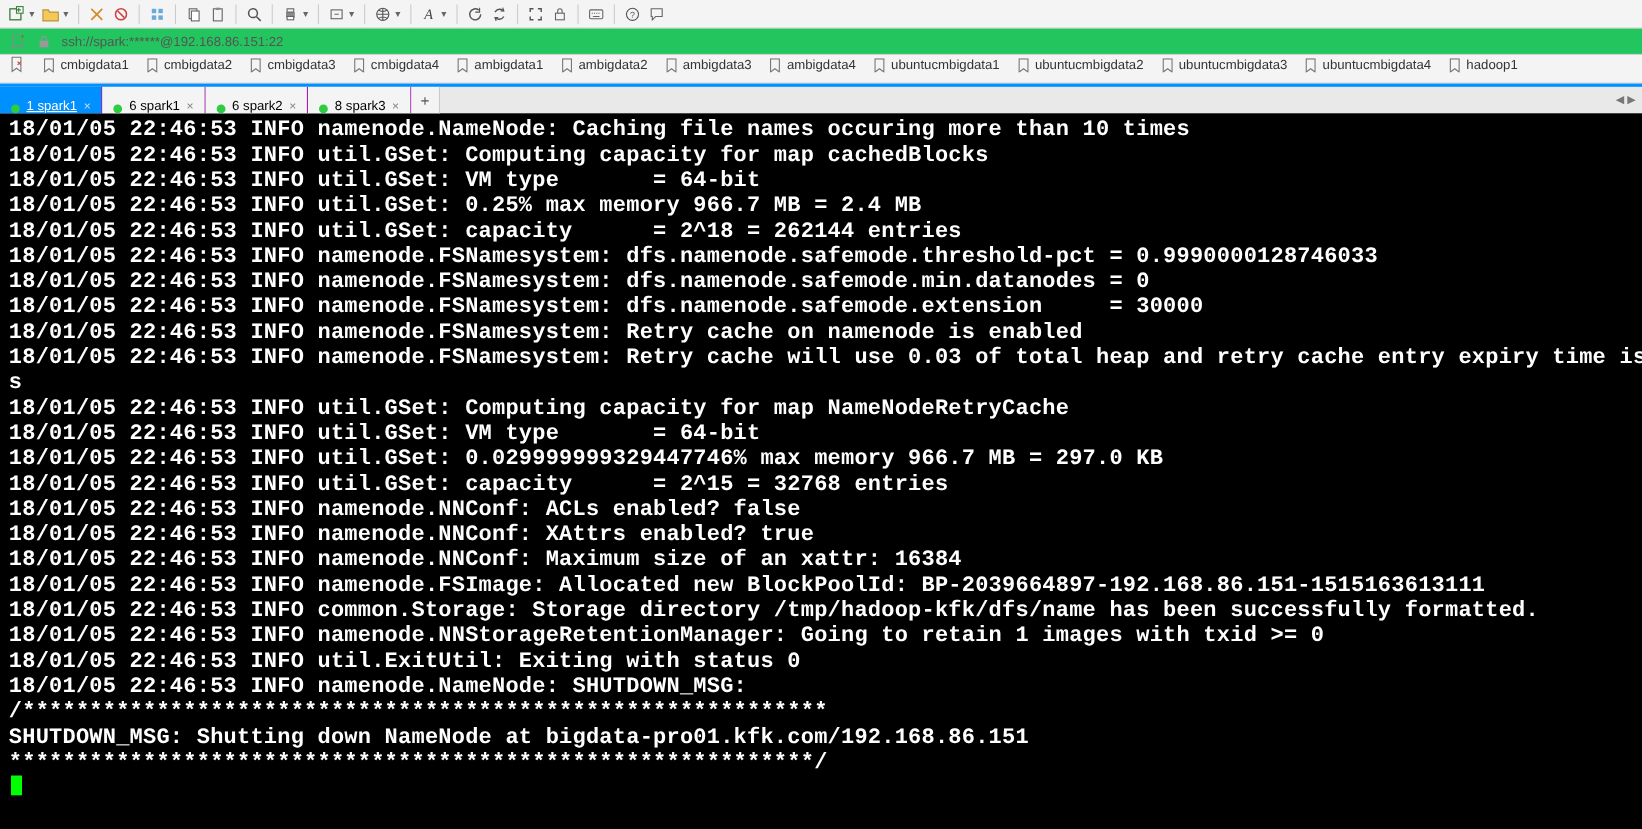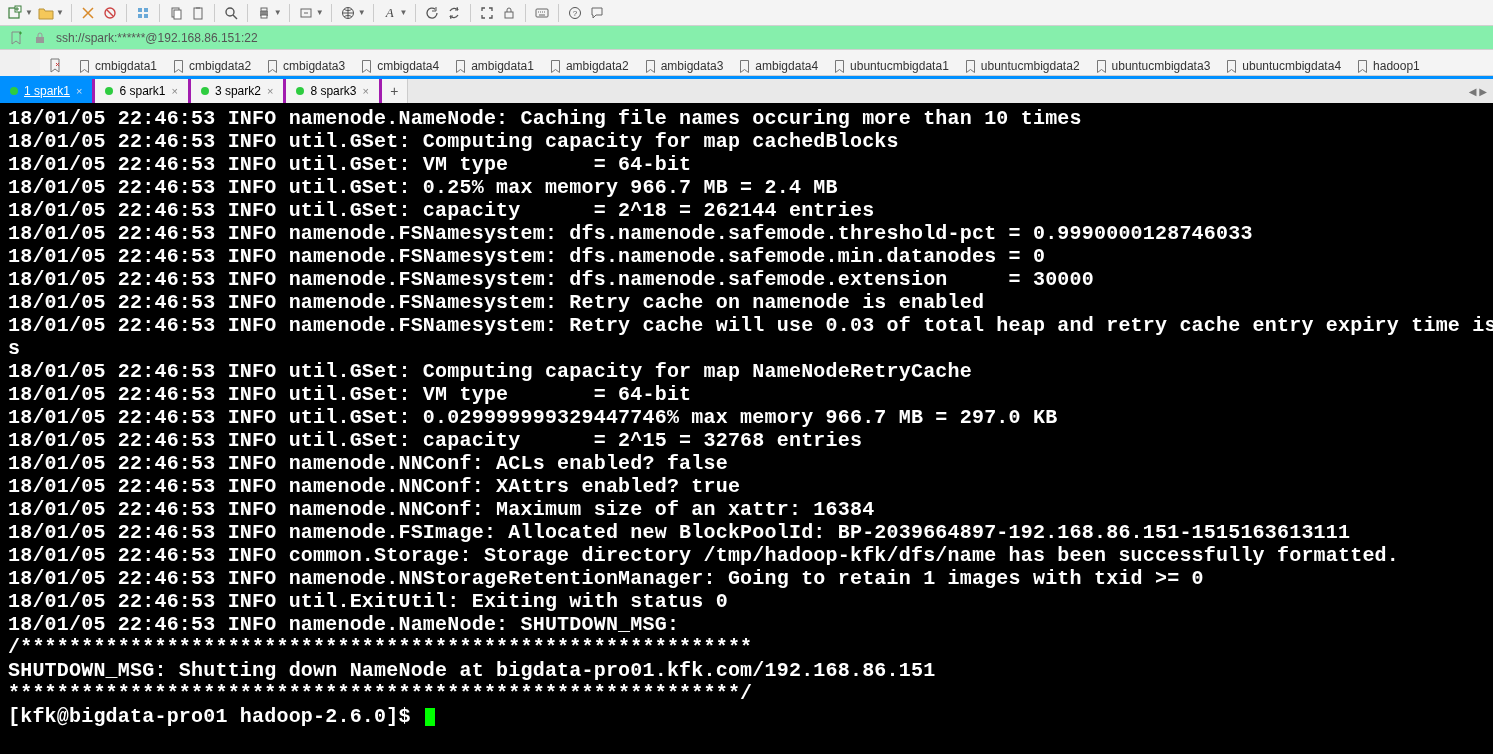--- a/index.html
+++ b/index.html
@@ -33,45 +33,44 @@
     }
     .toolbar .sep {
       width: 1px;
       height: 18px;
       background: #ccc;
       margin: 0 3px;
     }
     .toolbar .dd { font-size: 8px; color: #666; margin-left: -3px; }
     .address-bar {
       height: 24px;
-      background: #86efac;
+      background: #22c55e;
       border-bottom: 1px solid #d0d0d0;
       display: flex;
       align-items: center;
       padding: 0 8px;
       gap: 8px;
       font-size: 12px;
       color: #555;
     }
     .address-bar .ab-icon {
       width: 16px; height: 16px;
       display: flex; align-items: center; justify-content: center;
       font-size: 12px;
     }
     .bookmark-bar {
       height: 26px;
       background: #f4f4f4;
       border-bottom: 1px solid #d0d0d0;
       display: flex;
-      align-items: flex-end;
+      align-items: flex-start;
       padding: 0 6px;
       gap: 14px;
       font-size: 12px;
       color: #333;
-      margin-left: 40px;
     }
     .bookmark-bar .bm-icon {
       width: 18px; height: 18px;
       display: flex; align-items: center; justify-content: center;
       color: #555;
       cursor: pointer;
     }
     .bookmark-item {
       display: flex;
       align-items: center;
@@ -87,24 +86,24 @@
     .blue-top { height: 3px; background: #0090ff; }
     .tab-strip {
       height: 24px;
       background: #e9e9e9;
       display: flex;
       align-items: stretch;
       font-size: 12px;
     }
     .tab {
       display: flex;
-      align-items: center;
+      align-items: flex-end;
       gap: 6px;
       padding: 0 10px;
-      border-right: 3px solid #a21caf;
+      border-right: 1px solid #a21caf;
       background: #f4f4f4;
       cursor: pointer;
       min-width: 90px;
     }
     .tab.active {
       background: #0090ff;
       color: #fff;
     }
     .tab .dot {
       width: 8px; height: 8px; border-radius: 50%;
@@ -407,21 +406,21 @@
           <span class="label">1 spark1</span>
           <span class="close">×</span>
         </div>
         <div class="tab">
           <span class="dot"></span>
           <span class="label">6 spark1</span>
           <span class="close">×</span>
         </div>
         <div class="tab">
           <span class="dot"></span>
-          <span class="label">3 spark2</span>
+          <span class="label">6 spark2</span>
           <span class="close">×</span>
         </div>
         <div class="tab">
           <span class="dot"></span>
           <span class="label">8 spark3</span>
           <span class="close">×</span>
         </div>
       </div>
     <div class="tab-add">+</div>
     <div class="tab-more">◀ ▶</div>
@@ -446,13 +445,13 @@
 18/01/05 22:46:53 INFO namenode.NNConf: ACLs enabled? false
 18/01/05 22:46:53 INFO namenode.NNConf: XAttrs enabled? true
 18/01/05 22:46:53 INFO namenode.NNConf: Maximum size of an xattr: 16384
 18/01/05 22:46:53 INFO namenode.FSImage: Allocated new BlockPoolId: BP-2039664897-192.168.86.151-1515163613111
 18/01/05 22:46:53 INFO common.Storage: Storage directory /tmp/hadoop-kfk/dfs/name has been successfully formatted.
 18/01/05 22:46:53 INFO namenode.NNStorageRetentionManager: Going to retain 1 images with txid &gt;= 0
 18/01/05 22:46:53 INFO util.ExitUtil: Exiting with status 0
 18/01/05 22:46:53 INFO namenode.NameNode: SHUTDOWN_MSG:
 /************************************************************
 SHUTDOWN_MSG: Shutting down NameNode at bigdata-pro01.kfk.com/192.168.86.151
-************************************************************/</div><div class="prompt-line"><span>[kfk@bigdata-pro01 hadoop-2.6.0]$ </span><span class="cursor"></span></div></div>
+************************************************************/</div><div class="prompt-line"><span class="cursor"></span></div></div>
 
 </body></html>

